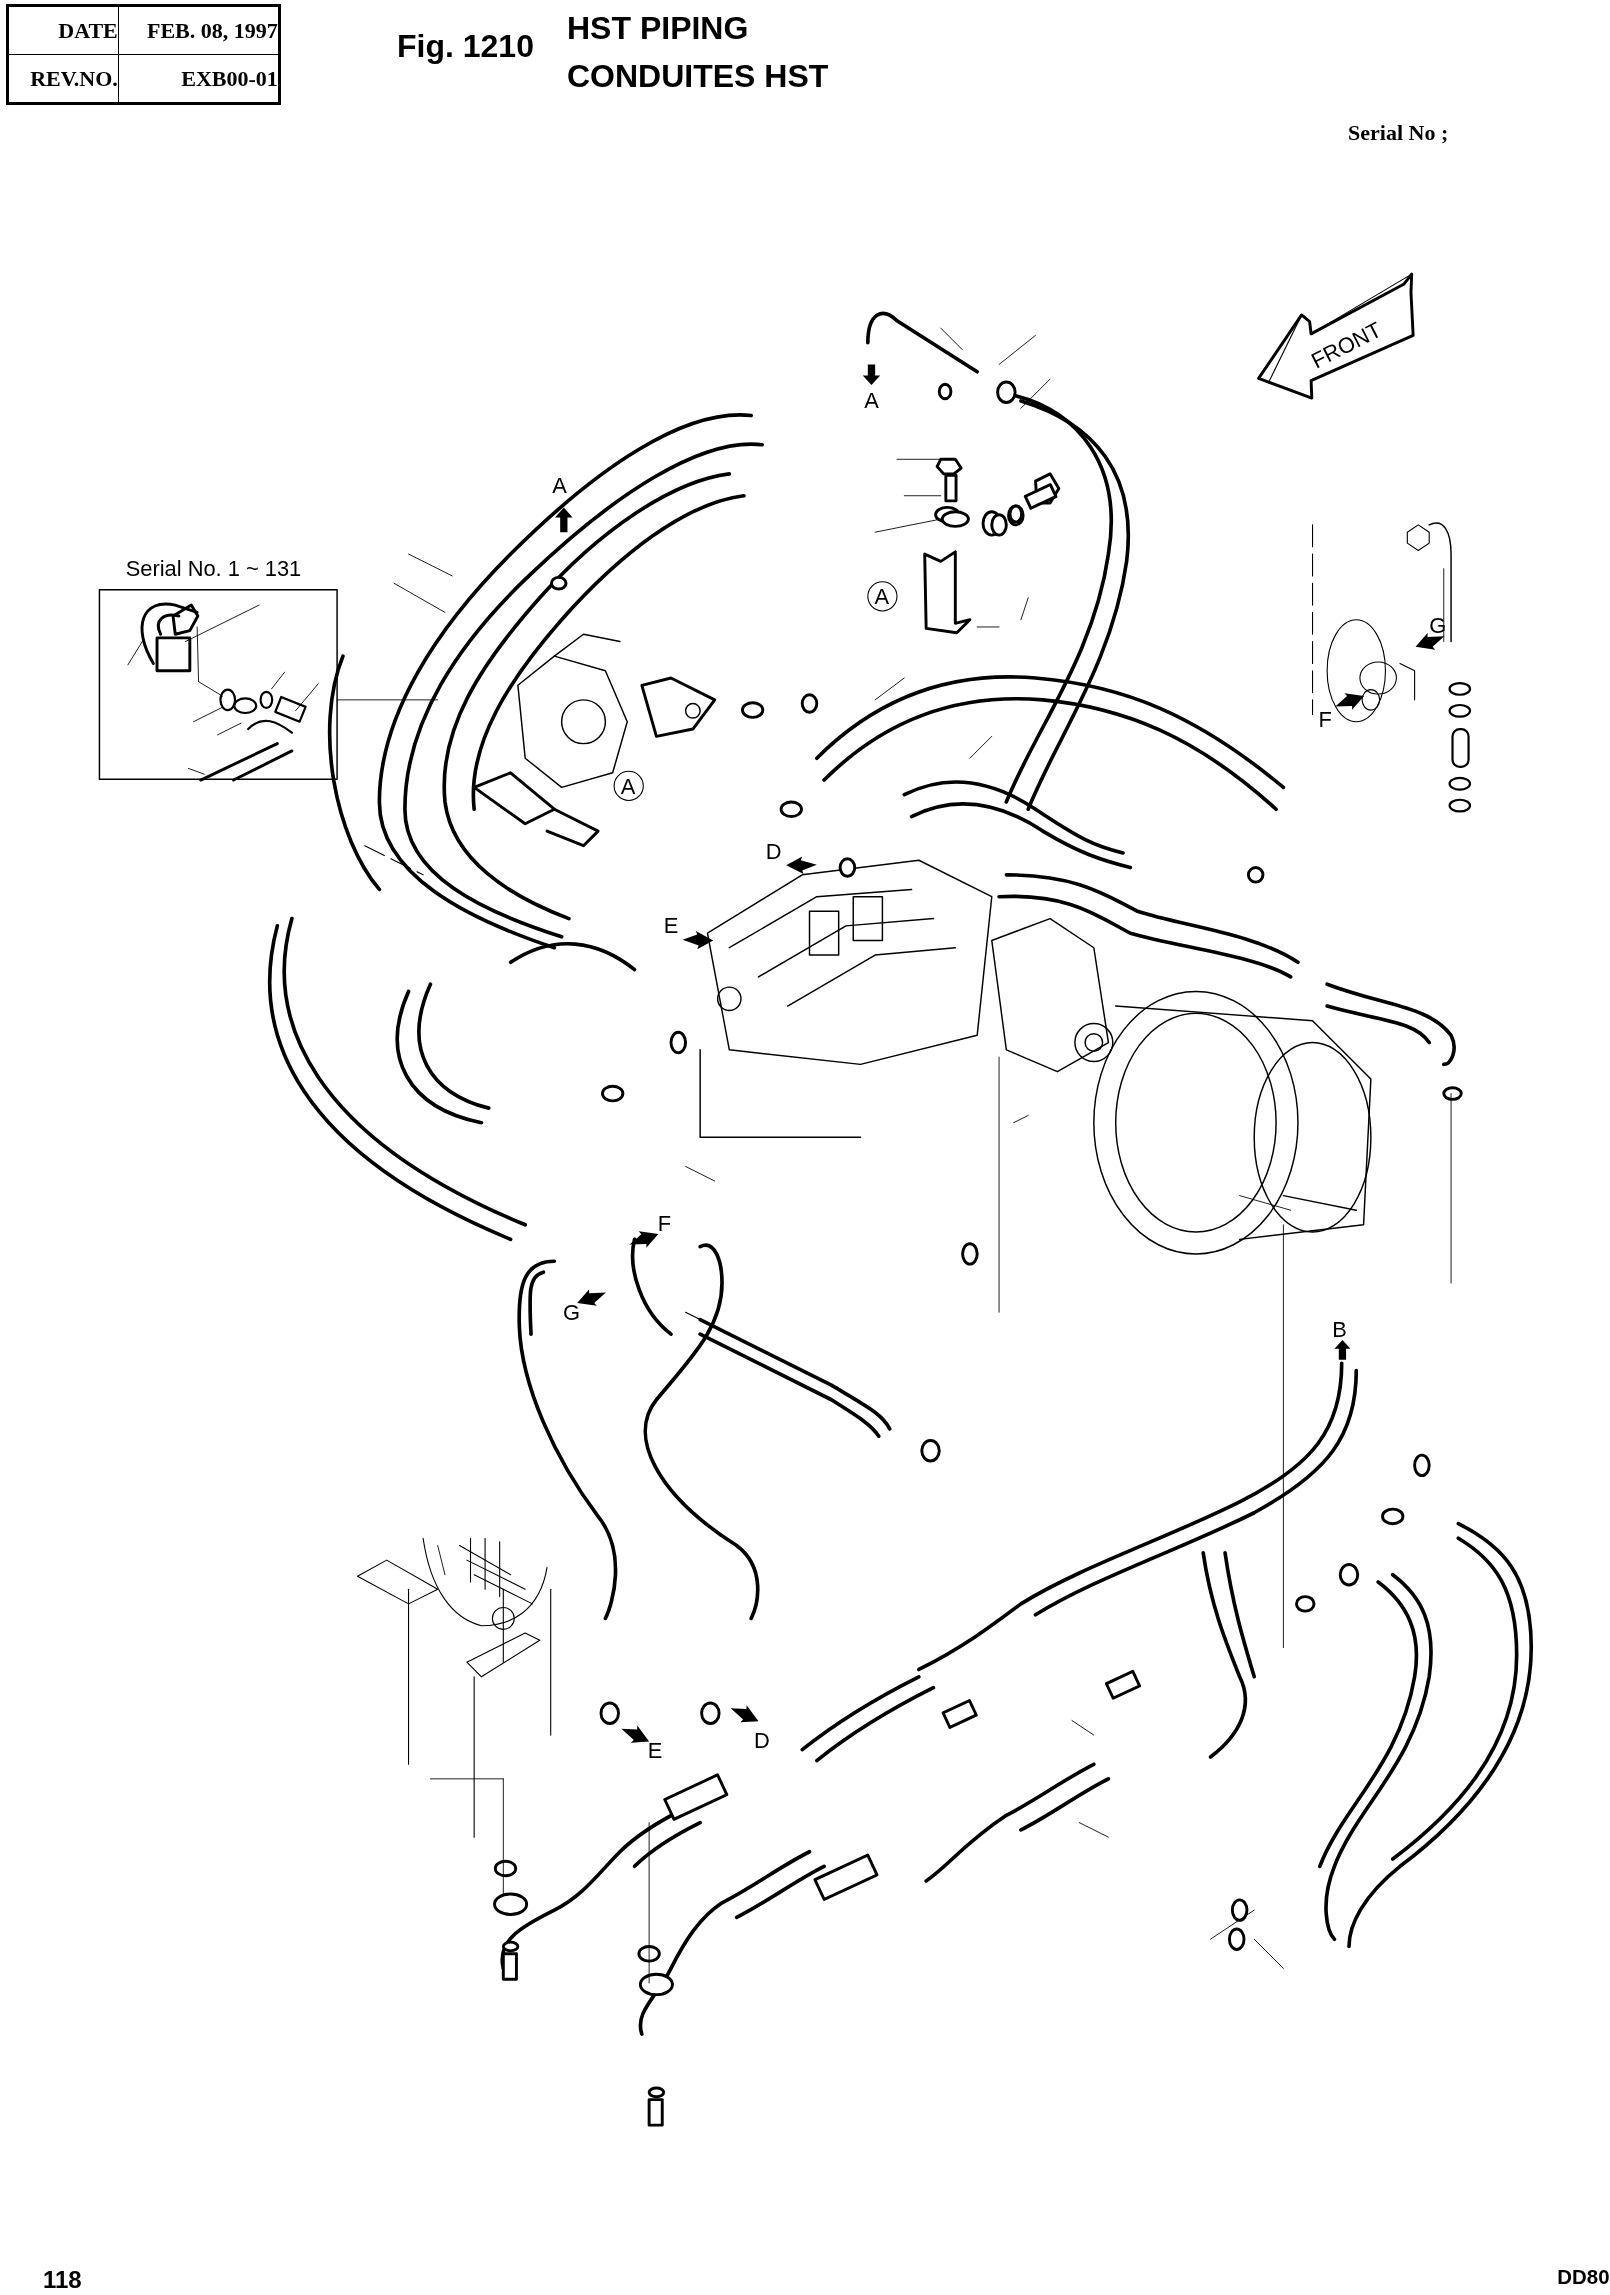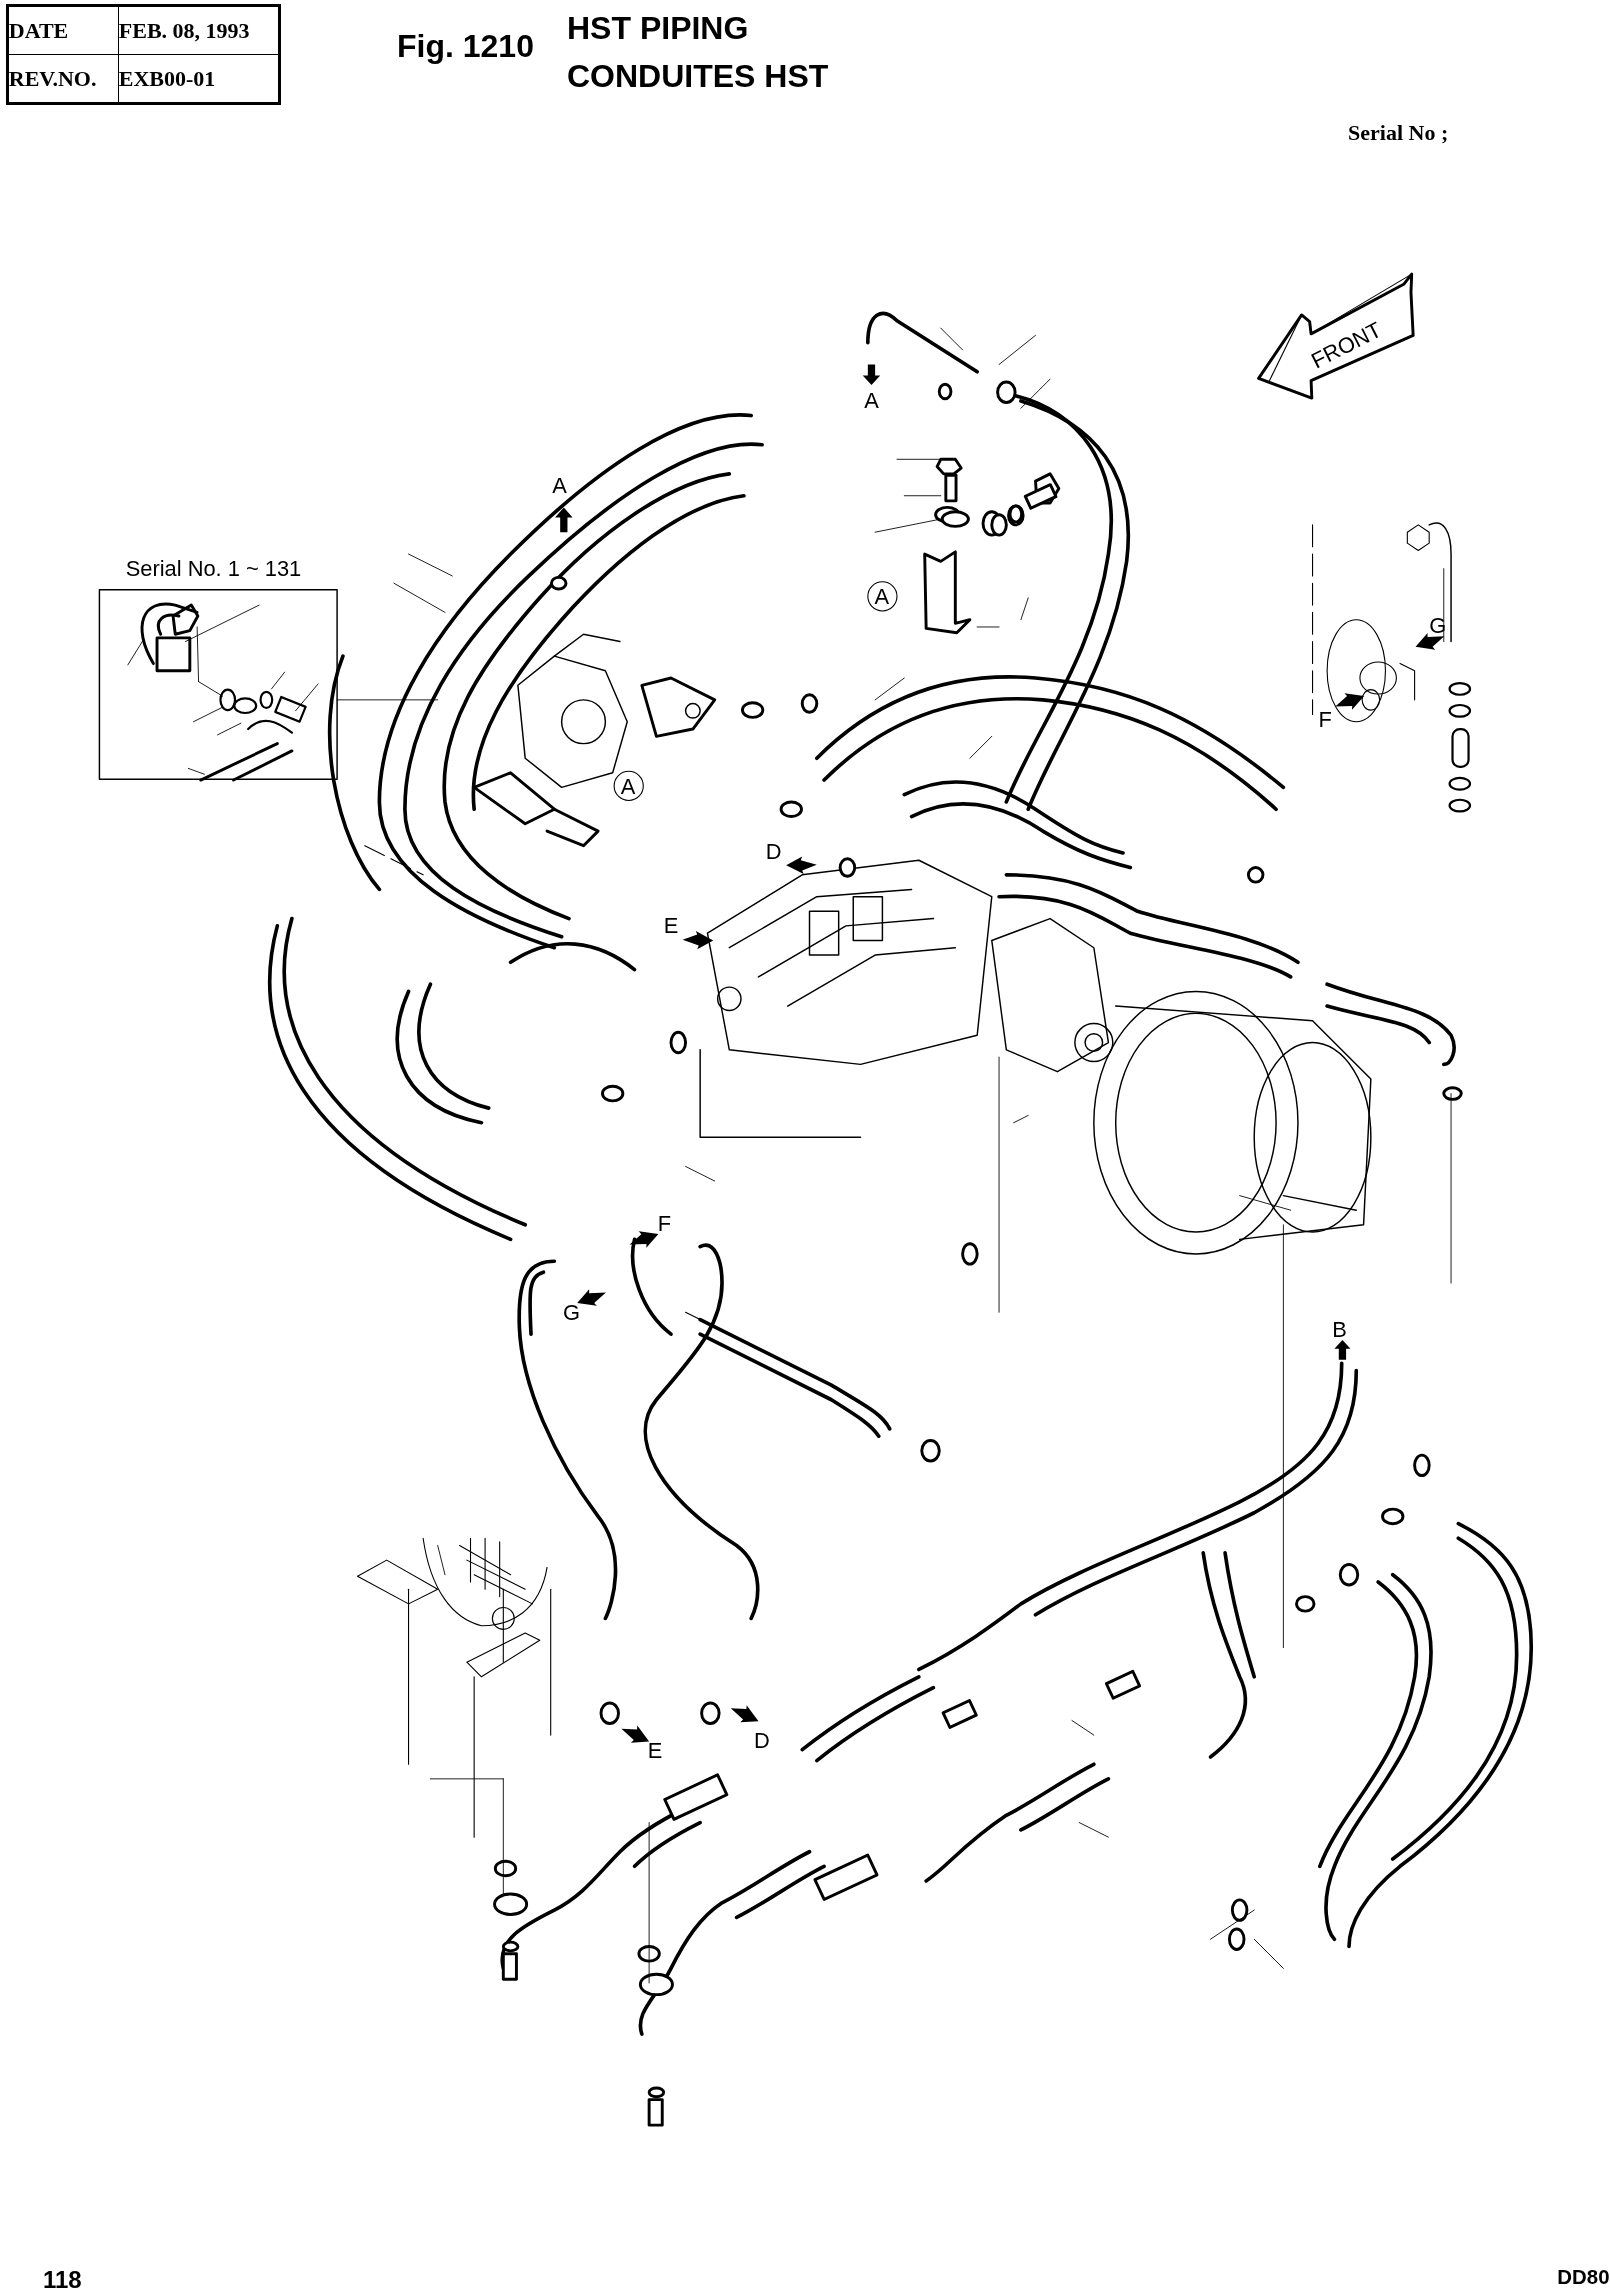--- a/index.html
+++ b/index.html
@@ -1,36 +1,36 @@
 <!DOCTYPE html>
 <html style="font-size:11.7px"><head>
 <meta charset="utf-8">
 <style>
   html, body { margin:0; padding:0; background:#ffffff; }
   body { width:1611px; height:2295px; position:relative; overflow:hidden; font-family:"Liberation Sans", sans-serif; color:#000; }
   .hdr-table { position:absolute; left:5.8px; top:4.4px; border-collapse:collapse; border:3.6px solid #000; font-family:"Liberation Serif", serif; font-weight:bold; }
-  .hdr-table td { border:1.5px solid #000; font-size:22px; text-align:left; padding:0; height:47px; }
+  .hdr-table td { border:1.5px solid #000; font-size:22px; text-align:right; padding:0; height:47px; }
   .hdr-table td.k { width:109px; }
   .hdr-table td.v { width:159px; }
   .fig-no { position:absolute; left:397px; top:28px; font-family:Liberation Sans, sans-serif; font-weight:bold; font-size:32px;text-align:center; }
   .fig-title { position:absolute; left:567px; top:4.4px; font-family:Liberation Sans, sans-serif; font-weight:bold; font-size:32px; line-height:48px; }
   .serial-hdr { position:absolute; left:1348px; top:80px; font-family:"Liberation Serif", serif; font-weight:bold; font-size:22px;margin-top:40px; }
   .page-no { position:absolute; left:2.9px; top:2266px; font-weight:bold; font-size:24px;margin-left:40px; }
   .model { position:absolute; right:1.5px; top:2266px; font-weight:bold; font-size:20.4px;margin-left:9px; }
   svg.dwg { position:absolute; left:0; top:0; }
   .lbl { font-family:"Liberation Sans", sans-serif; font-size:30px; fill:#000; }
 </style>
 </head>
 <body>
 
 <table class="hdr-table">
   <tbody>
       <tr>
     <td class="k">DATE</td>
-    <td class="v">FEB. 08, 1993</td>
+    <td class="v">FEB. 08, 1997</td>
   </tr>
   <tr>
     <td class="k">REV.NO.</td>
     <td class="v">EXB00-01</td>
   </tr>
 </tbody>
   </table>
 
 <div class="fig-no">Fig. 1210</div>
 <div class="fig-title">

